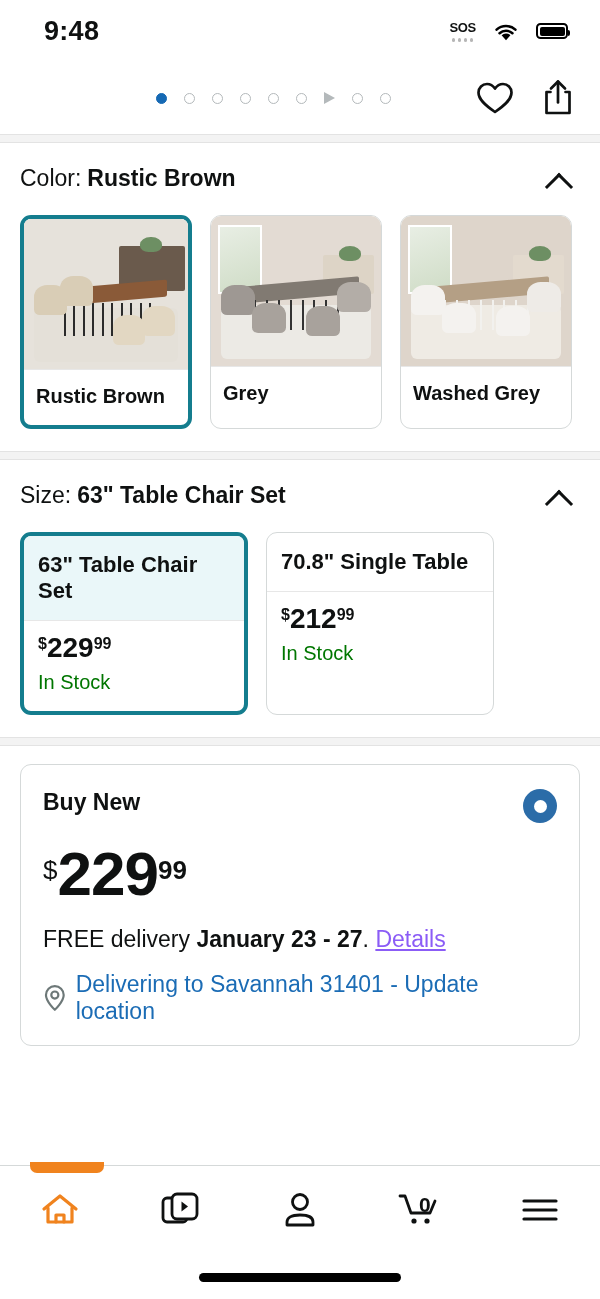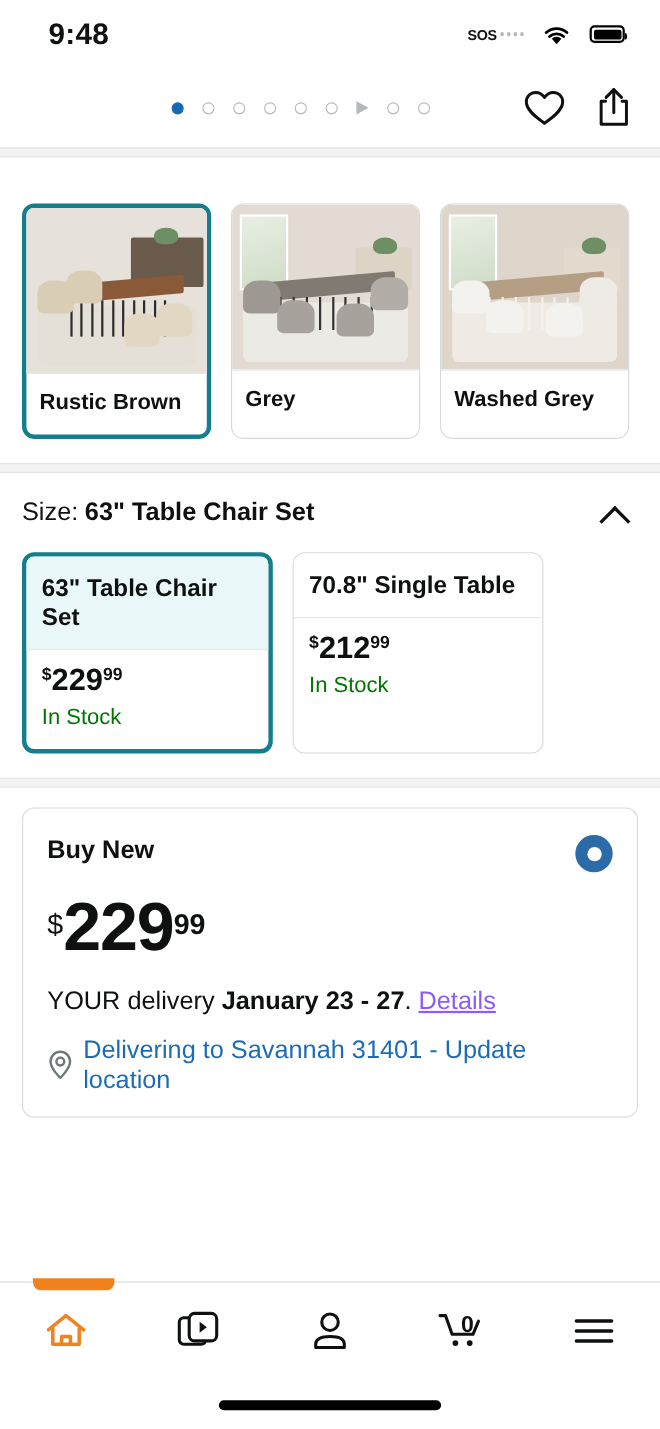--- a/index.html
+++ b/index.html
@@ -13,21 +13,21 @@
   .phone { position: relative; width: 600px; height: 1299px; display: flex; flex-direction: column; }
 
   
   .statusbar {
     height: 62px; flex: 0 0 62px;
     display: flex; align-items: center; justify-content: space-between;
     padding: 0 32px 0 44px;
   }
   .clock { font-size: 27px; font-weight: bold; letter-spacing: .3px; }
   .status-right { display: flex; align-items: center; gap: 16px; }
-  .sos { display: flex; flex-direction: row; align-items: center; gap: 3px; }
+  .sos { display: flex; flex-direction: column; align-items: center; gap: 3px; }
   .sos-text { font-size: 13px; font-weight: bold; letter-spacing: -.3px; }
   .sos-dots { display: flex; gap: 2.5px; }
   .sos-dots i { width: 3.5px; height: 3.5px; border-radius: 50%; background: #b6b6b6; display: block; }
   .battery { width: 32px; height: 16px; border: 2px solid #000; border-radius: 4.5px; padding: 1.5px; position: relative; }
   .battery::after { content: ""; position: absolute; right: -4px; top: 5px; width: 2px; height: 6px; background: #000; border-radius: 0 2px 2px 0; }
   .battery i { display: block; width: 100%; height: 100%; background: #000; border-radius: 2px; }
 
   
   .searchrow { flex: 0 0 82px; display: flex; align-items: center; padding: 0 26px 0 16px; gap: 10px; }
   .back-btn { width: 48px; height: 48px; display: flex; align-items: center; justify-content: center; flex: 0 0 48px; }
@@ -174,20 +174,26 @@
         <path d="M9 9.5 16 2.5l7 7" stroke="#0f1111" stroke-width="2.7" fill="none" stroke-linecap="round" stroke-linejoin="round"></path>
         <path d="M8.5 13H4.5v21h23V13h-4" stroke="#0f1111" stroke-width="2.7" fill="none" stroke-linecap="round" stroke-linejoin="round"></path>
       </svg>
     </div>
   </div>
 
 
   <div class="divider"></div>
 
   <div class="section">
+    <div class="sec-head">
+      <div class="sec-label">
+        <span>Color:</span><b>Rustic Brown</b>
+      </div>
+      <div class="chev"></div>
+    </div>
     <div class="swatches">
 
       <div class="swatch sel">
         <div class="sw-img">
           <div class="scene">
             <div class="wall" style="background:#e6e2db"></div>
             <div class="cab" style="background:#6a5a4c; right:2%; top:18%; width:40%; height:30%"></div>
             <div class="plant" style="right:16%; top:12%"></div>
             <div class="rug" style="background:#e4e0d8"></div>
             <div class="tabletop" style="background:#8a5a38"></div>
@@ -318,21 +324,21 @@
         <div class="radio">
             <i></i>
           </div>
       </div>
       <div class="price-lg">
         <span class="sym">$</span>
           <span class="whole">229</span>
           <span class="cents">99</span>
       </div>
       <div class="delivery">
-        <span>YOUR delivery </span><b>January 23 - 27</b><span>. </span><span class="link">Details</span>
+        <span>FREE delivery </span><b>January 23 - 27</b><span>. </span><span class="link">Details</span>
       </div>
       <div class="loc">
         <svg width="24" height="28" viewBox="0 0 24 28">
           <path d="M12 2c5 0 9 4 9 9 0 6.6-9 15-9 15S3 17.6 3 11c0-5 4-9 9-9z" stroke="#6d7878" stroke-width="2.2" fill="none" stroke-linejoin="round"></path>
           <circle cx="12" cy="11" r="3.6" stroke="#6d7878" stroke-width="2.2" fill="none"></circle>
         </svg>
         <span>Delivering to Savannah 31401 - Update location</span>
       </div>
     </div>
   </div>

